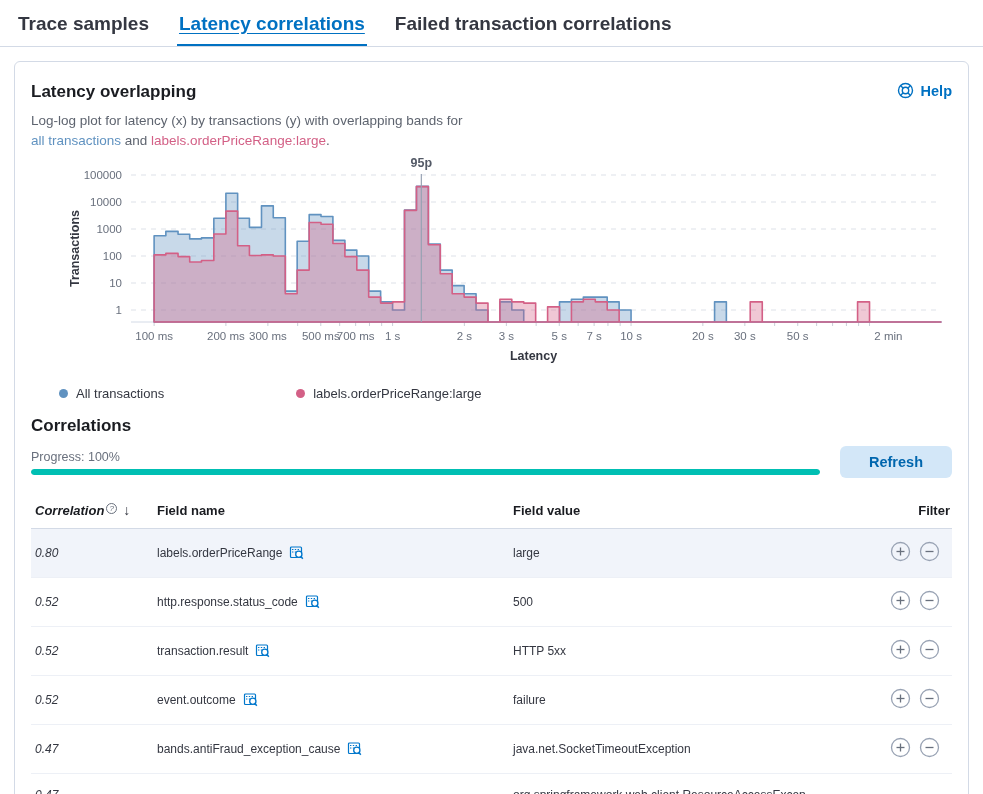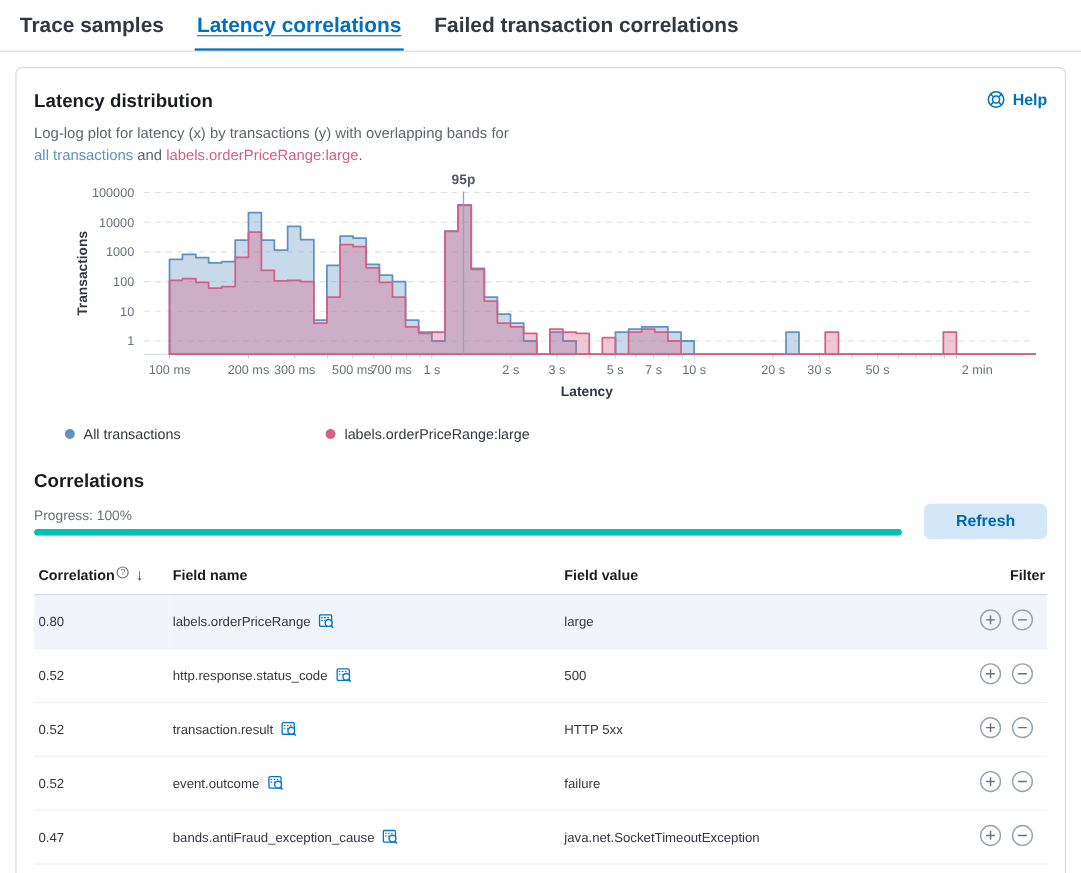--- a/index.html
+++ b/index.html
@@ -27,21 +27,21 @@
   .desc { margin-top:9px; font-size:13.5px; line-height:1.45; color:#5e646f; max-width:445px; }
   .lnk-all { color:#6092C0; cursor:pointer; }
   .lnk-range { color:#D36086; cursor:pointer; }
   
   .chart-wrap { margin-top:4px; }
   svg text { font-family:"Liberation Sans", sans-serif; }
   .legend { display:flex; gap:132px; padding-left:28px; margin-top:16px; }
   .legend-item { display:flex; align-items:center; gap:8px; font-size:13px; color:#343741; cursor:pointer; }
   .legend-dot { width:9px; height:9px; border-radius:50%; flex:0 0 auto; }
   
-  .section-title { margin-top:26px; font-size:17px; font-weight:bold; color:#1a1c21; }
+  .section-title { margin-top:15px; font-size:17px; font-weight:bold; color:#1a1c21; }
   .progress-row { display:flex; align-items:center; margin-top:10px; }
   .progress-col { flex:1 1 auto; }
   .progress-label { font-size:12.5px; color:#69707D; margin-bottom:5px; }
   .progress-track { height:6px; border-radius:3px; background:#e9edf3; overflow:hidden; }
   .progress-fill { height:100%; border-radius:3px; background:#00BFB3; }
   .refresh-btn {
     flex:0 0 auto; margin-left:20px; width:112px; height:32px; border:none; border-radius:6px;
     background:#d3e7f8; color:#0066AE; font-size:14.5px; font-weight:bold; cursor:pointer;
     font-family:"Liberation Sans", sans-serif;
   }
@@ -50,21 +50,21 @@
   table.corr th {
     text-align:left; font-size:13px; font-weight:bold; color:#1a1c21;
     padding:6px 8px 10px 4px; border-bottom:1px solid #D3DAE6; white-space:nowrap;
   }
   table.corr th.col-filter { text-align:right; padding-right:2px; }
   table.corr td {
     font-size:12px; color:#343741; padding:12px 8px 12px 4px;
     border-bottom:1px solid #edf0f6; vertical-align:middle;
   }
   tr.hl td { background:#f1f4fa; }
-  .col-correlation { width:122px; }
+  .col-correlation { width:122px;font-style:italic; }
   .col-fieldname  { width:356px; }
   .col-filter     { width:84px; }
   .fname { display:inline-flex; align-items:center; gap:7px; }
   .fval { max-width:345px; word-break:break-all; line-height:1.5; }
   td.filter-cell { text-align:right; white-space:nowrap; padding-right:0; }
   .icon-btn { background:none; border:none; padding:0 4px; cursor:pointer; vertical-align:middle; }
   .qmark {
     display:inline-block; width:11px; height:11px; border:1px solid #69707D; border-radius:50%;
     font-size:8px; line-height:10px; text-align:center; color:#69707D; font-weight:normal;
     position:relative; top:-4px; margin-left:2px;
@@ -78,21 +78,21 @@
 
   <div class="tabbar" id="tabbar">
       <div class="tab">Trace samples</div>
       <div class="tab active">Latency correlations</div>
       <div class="tab">Failed transaction correlations</div>
     </div>
 
   <div class="panel">
 
     <div class="panel-head">
-      <div class="panel-title">Latency distribution</div>
+      <div class="panel-title">Latency overlapping</div>
       <div class="help-link">
         <span style="display:flex;">
           <svg width="17" height="17" viewBox="0 0 17 17">
             <circle cx="8.5" cy="8.5" r="7" fill="none" stroke="#0071C2" stroke-width="1.4"></circle>
             <circle cx="8.5" cy="8.5" r="3.2" fill="none" stroke="#0071C2" stroke-width="1.4"></circle>
             <line x1="5.9" y1="5.9" x2="3.6" y2="3.6" stroke="#0071C2" stroke-width="1.4"></line>
             <line x1="11.1" y1="5.9" x2="13.4" y2="3.6" stroke="#0071C2" stroke-width="1.4"></line>
             <line x1="5.9" y1="11.1" x2="3.6" y2="13.4" stroke="#0071C2" stroke-width="1.4"></line>
             <line x1="11.1" y1="11.1" x2="13.4" y2="13.4" stroke="#0071C2" stroke-width="1.4"></line>
           </svg>

